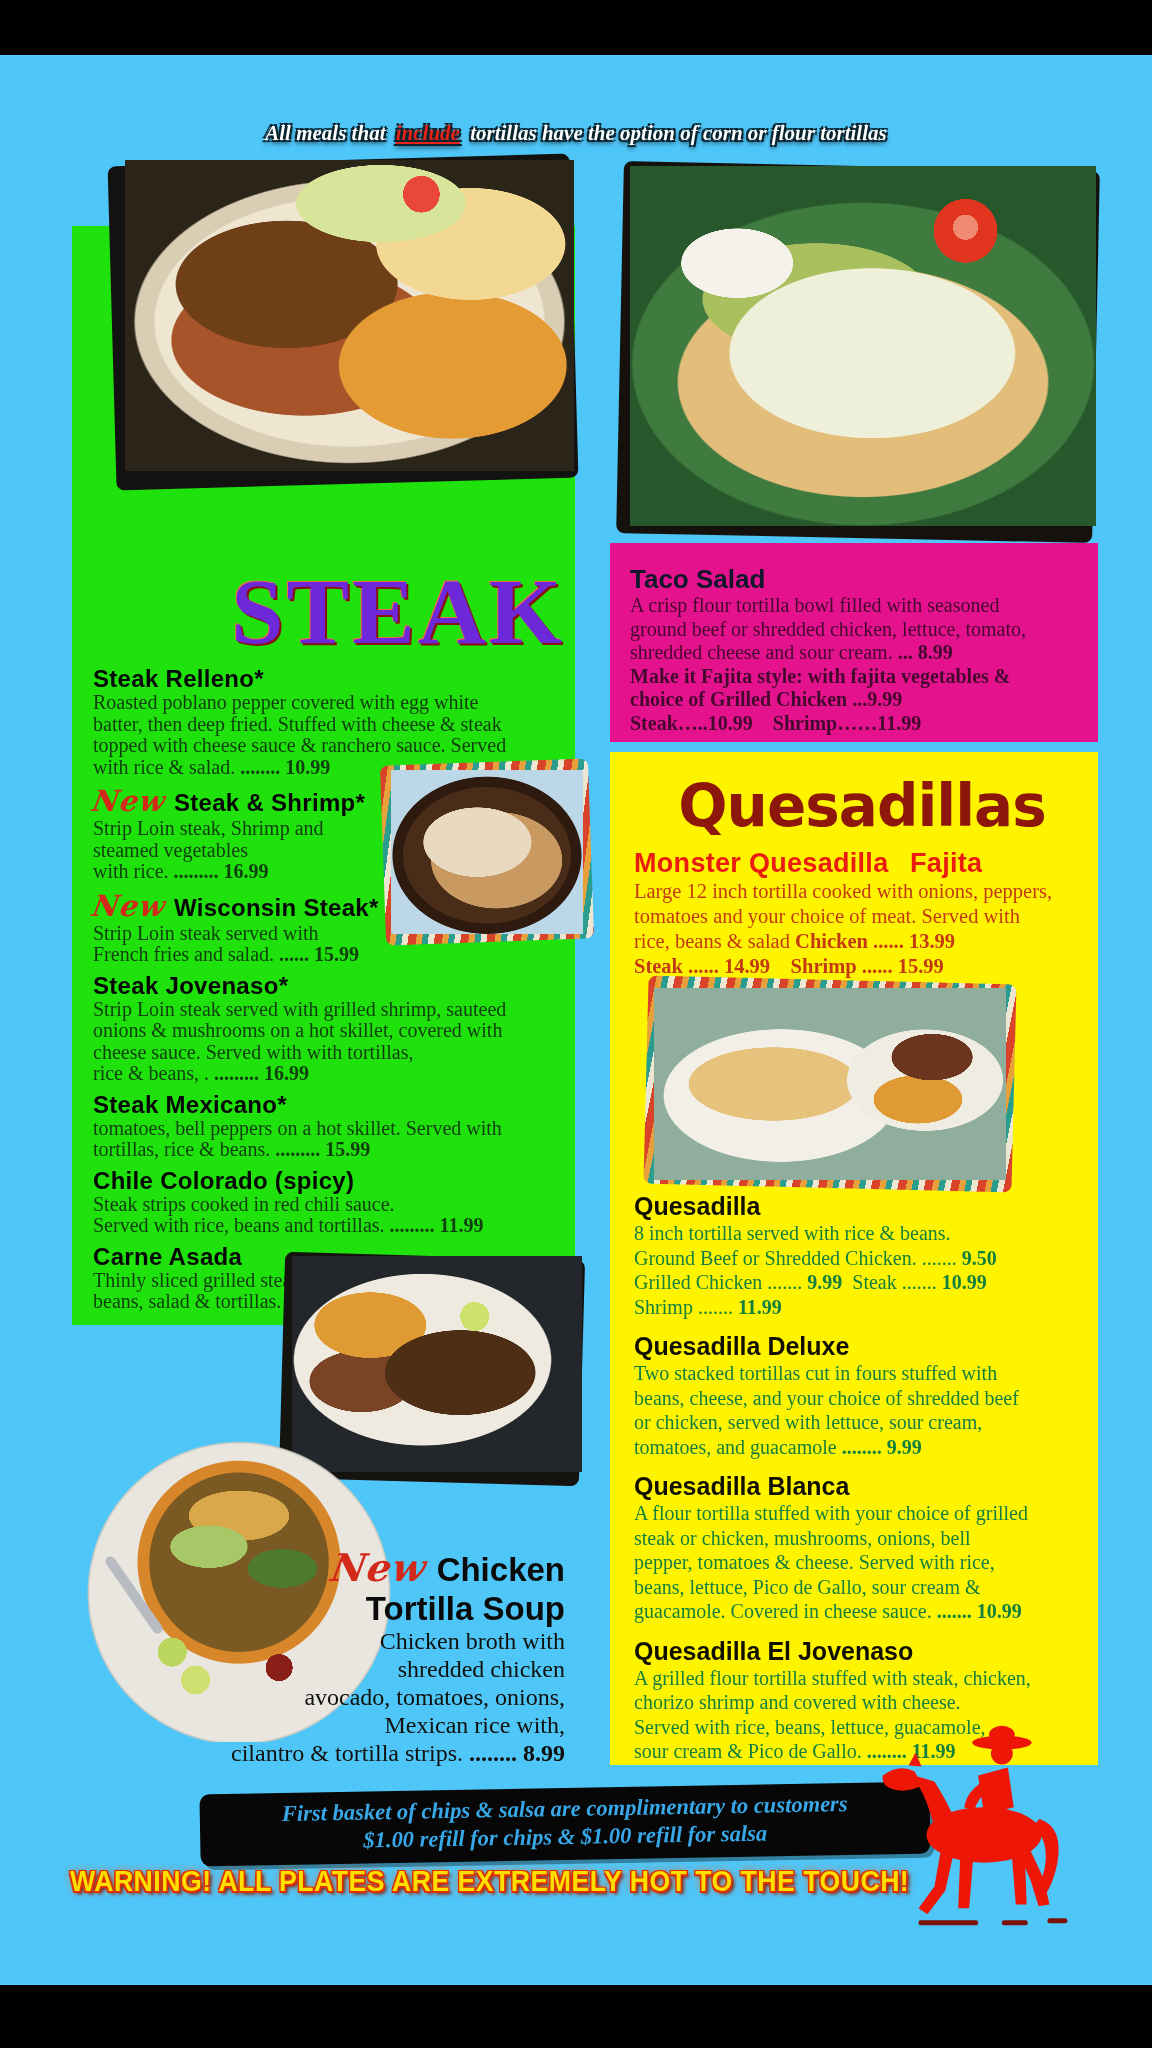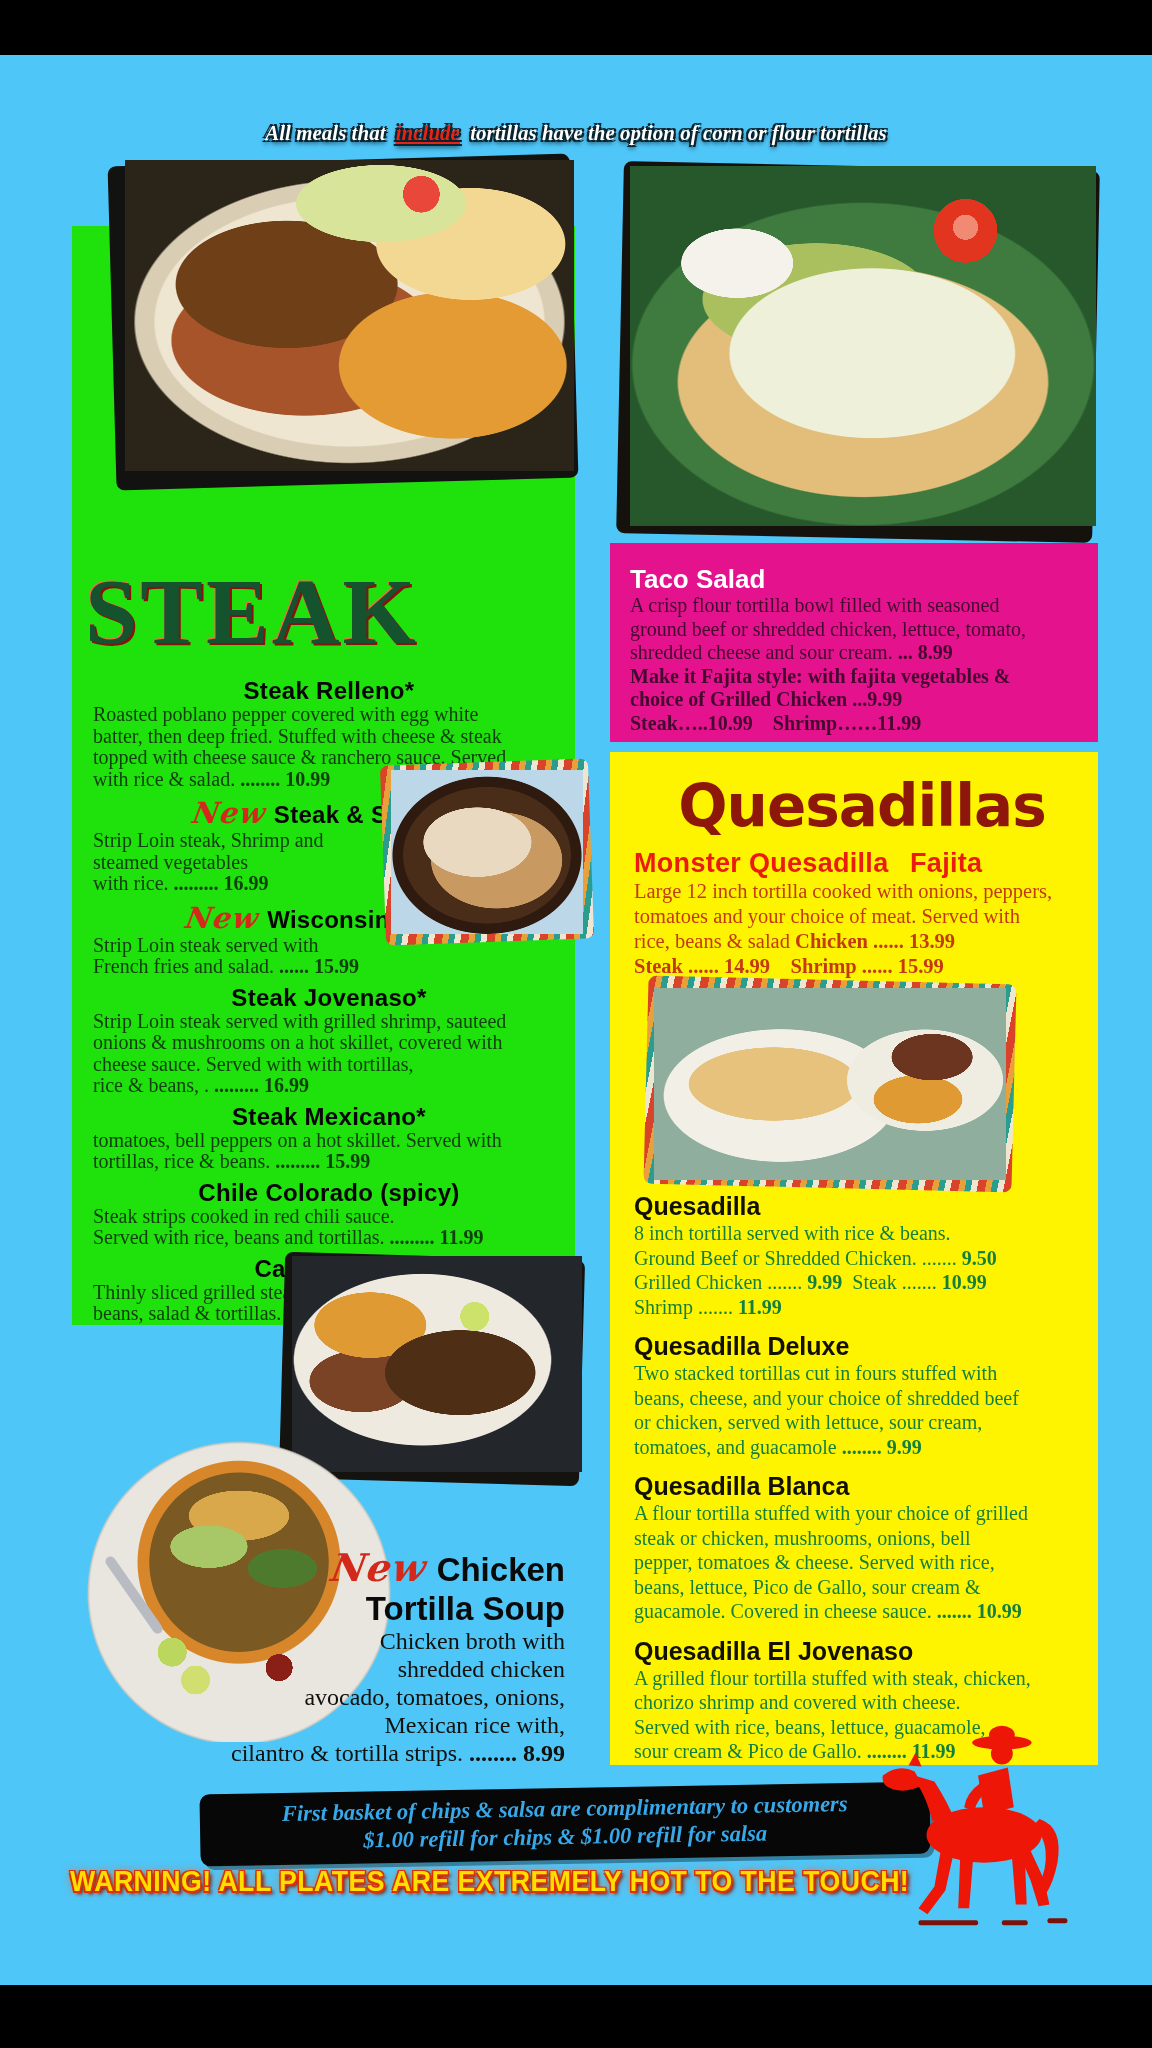--- a/index.html
+++ b/index.html
@@ -16,35 +16,35 @@
   
   .panel{position:absolute;z-index:1;box-sizing:border-box;}
   #green-panel{left:72px;top:171px;width:503px;height:1099px;background:#1FE10C;
     padding:339px 10px 0 21px;}
   #pink-panel{left:610px;top:488px;width:488px;height:199px;background:#E5128E;
     padding:22px 8px 0 20px;}
   #yellow-panel{left:610px;top:697px;width:488px;height:1013px;background:#FFF400;
     padding:22px 8px 0 24px;}
 
   
-  .steak-title{font:700 94px "Liberation Serif",serif;color:#14532d;letter-spacing:3px;
-    text-align:left;line-height:92px;margin:0 0 20px -8px;
+  .steak-title{font:700 94px "Liberation Serif",serif;color:#6d28d9;letter-spacing:3px;
+    text-align:right;line-height:92px;margin:0 0 8px -8px;
     text-shadow:2px 2px 0 #8a1010, -1px -1px 0 #f66a4a;}
   .ques-title{font:700 58px "DejaVu Sans",sans-serif;color:#8E170B;letter-spacing:-1px;
     text-align:center;line-height:64px;margin-bottom:10px;}
 
   
   .gi{margin-bottom:6px;}
-  .gi-h{font:700 24px "Liberation Sans",sans-serif;color:#060606;line-height:27px;letter-spacing:.3px;text-align:center;}
+  .gi-h{font:700 24px "Liberation Sans",sans-serif;color:#060606;line-height:27px;letter-spacing:.3px;}
   .gi-b{font:400 20px "Liberation Serif",serif;color:#10400e;line-height:21.5px;}
   .new{font:italic 700 29px "DejaVu Serif",serif;color:#d3291a;display:inline-block;
     transform:skewX(-10deg);margin-right:8px;letter-spacing:1px;}
   .new:empty{display:none;}
 
-  .pk-h{font:700 26px "Liberation Sans",sans-serif;color:#ffffff;line-height:29px;}
+  .pk-h{font:700 26px "Liberation Sans",sans-serif;color:#0f172a;line-height:29px;}
   .pk-b{font:400 20px "Liberation Serif",serif;color:#45082f;line-height:23.5px;}
 
   .mq-h{font:700 27px "Liberation Sans",sans-serif;color:#EA1C10;line-height:31px;letter-spacing:.3px;}
   .mq-b{font:400 20.5px "Liberation Serif",serif;color:#C43A10;line-height:25px;}
   .yi{margin-bottom:12px;}
   .yi-h{font:700 25px "Liberation Sans",sans-serif;color:#121000;line-height:30px;}
   .yi-b{font:400 20px "Liberation Serif",serif;color:#15803d;line-height:24.5px;}
   .b{font-weight:700;}
   .photo-spacer{height:212px;}
 

